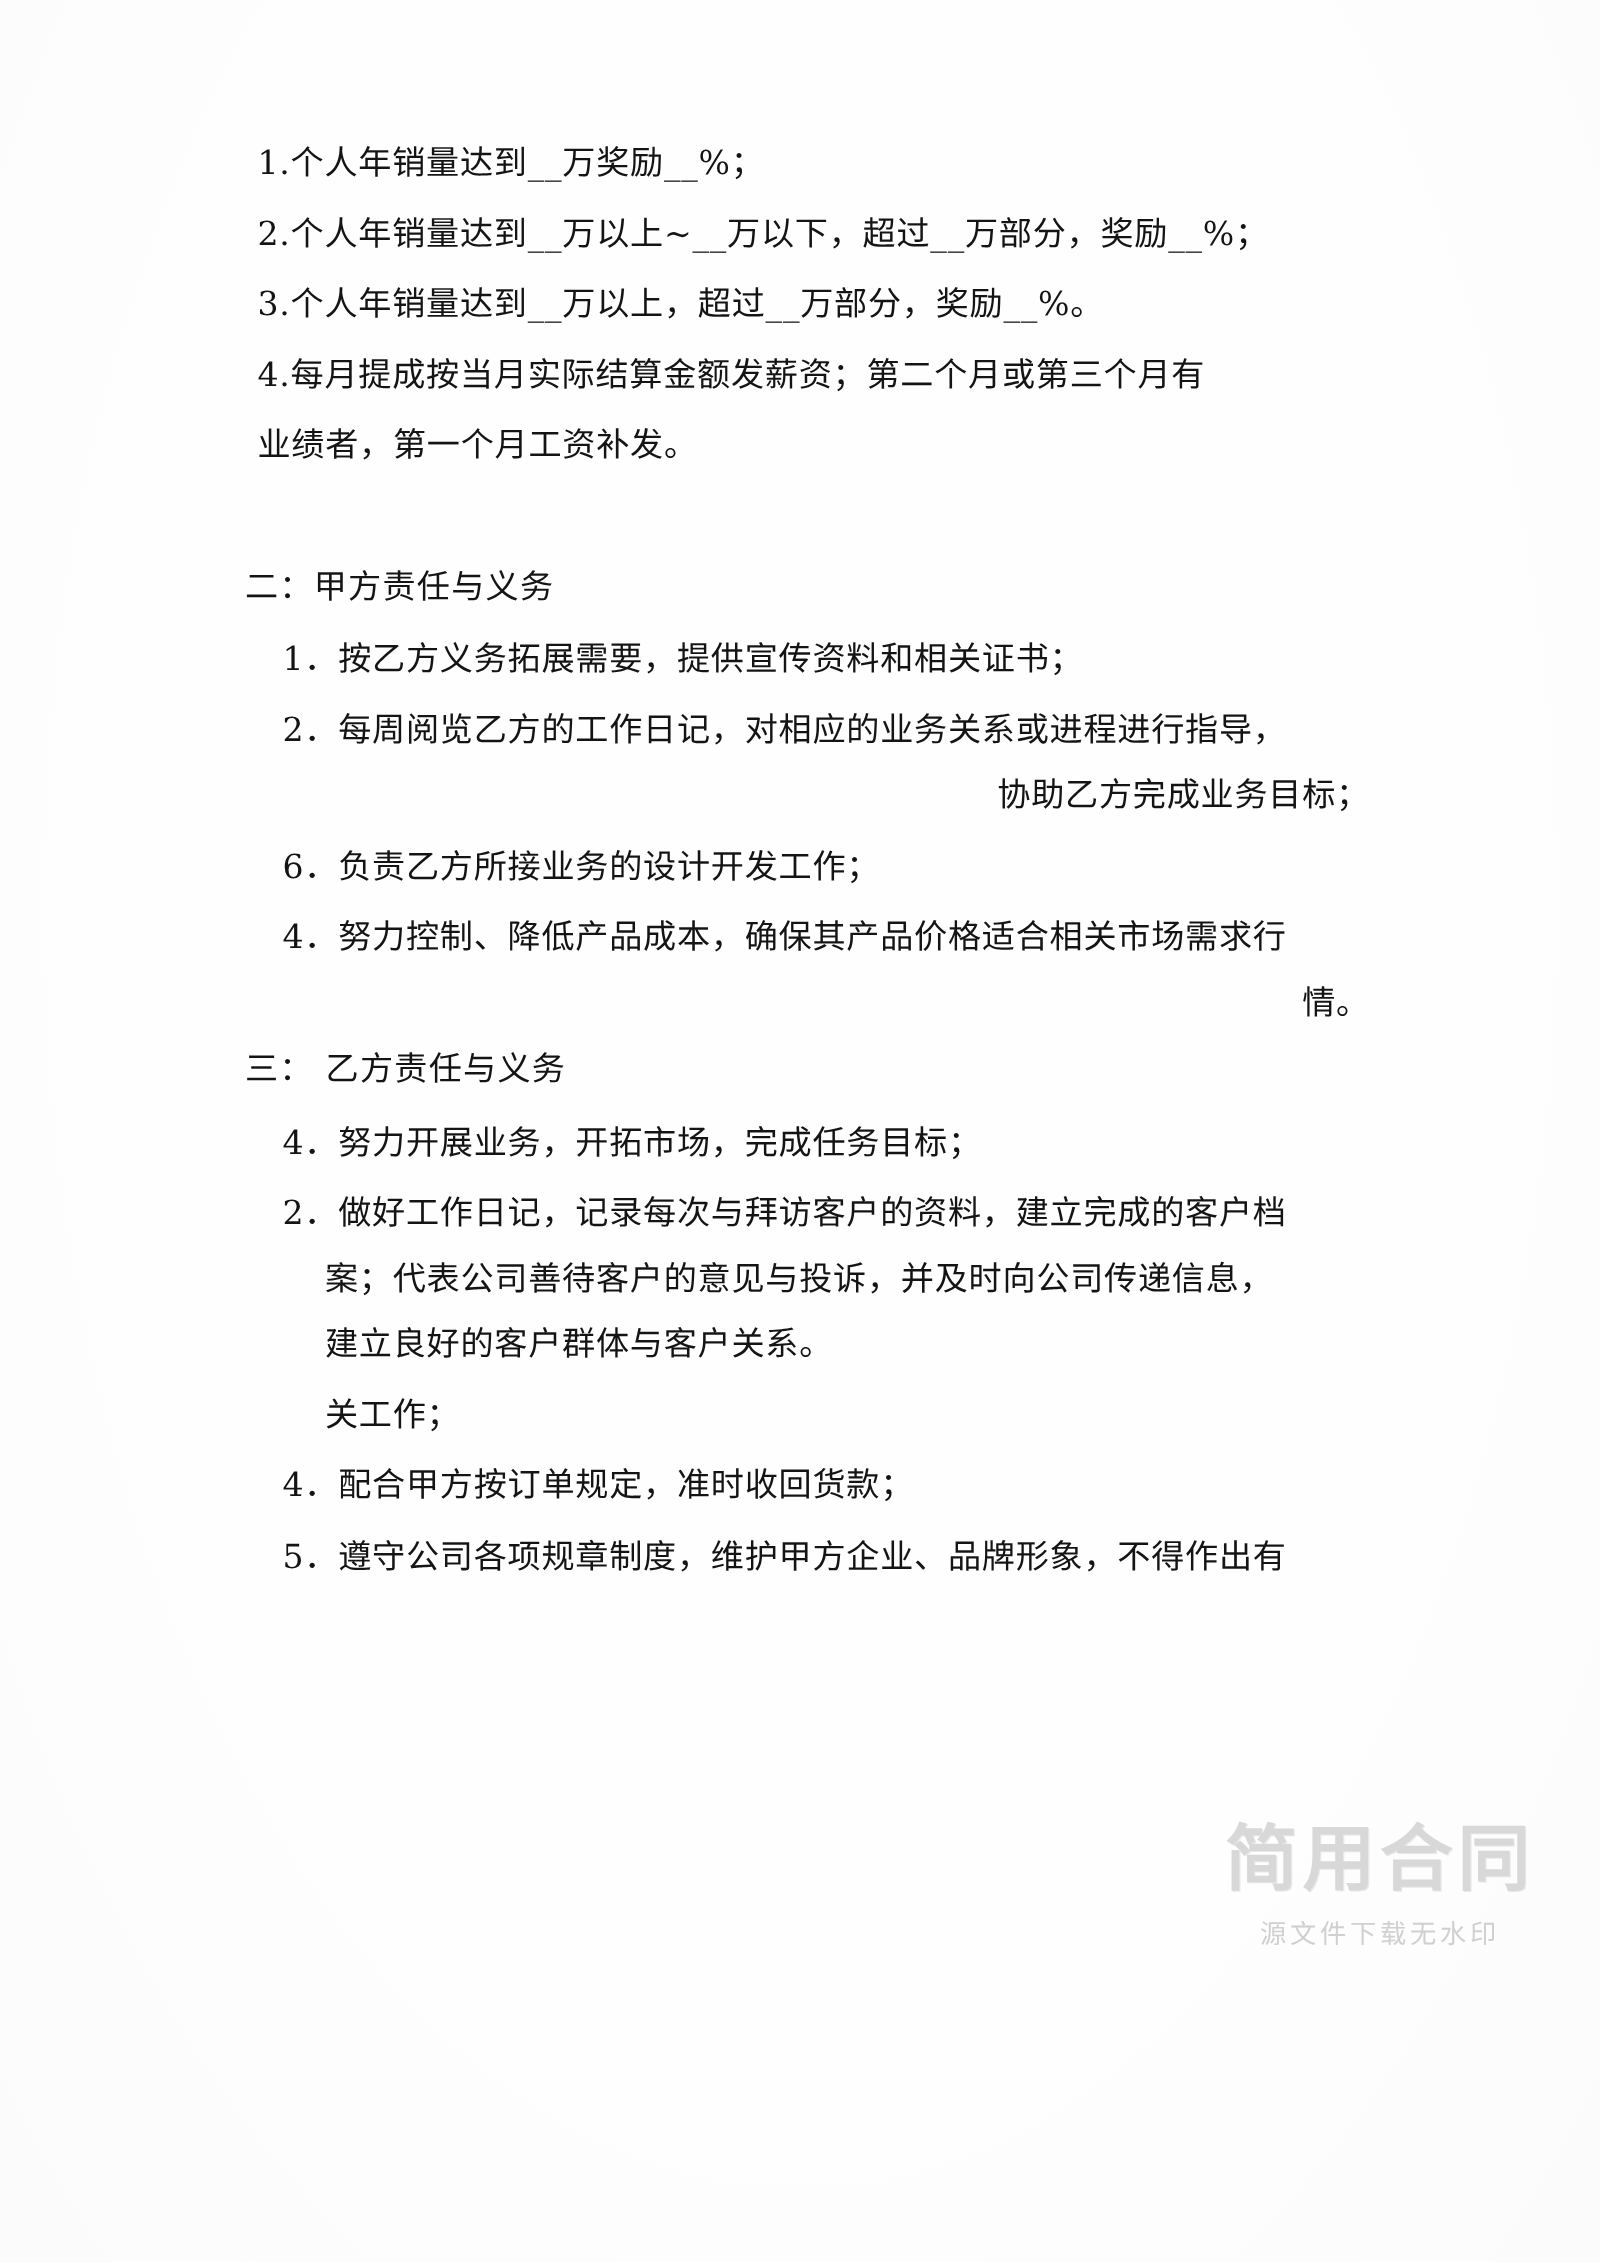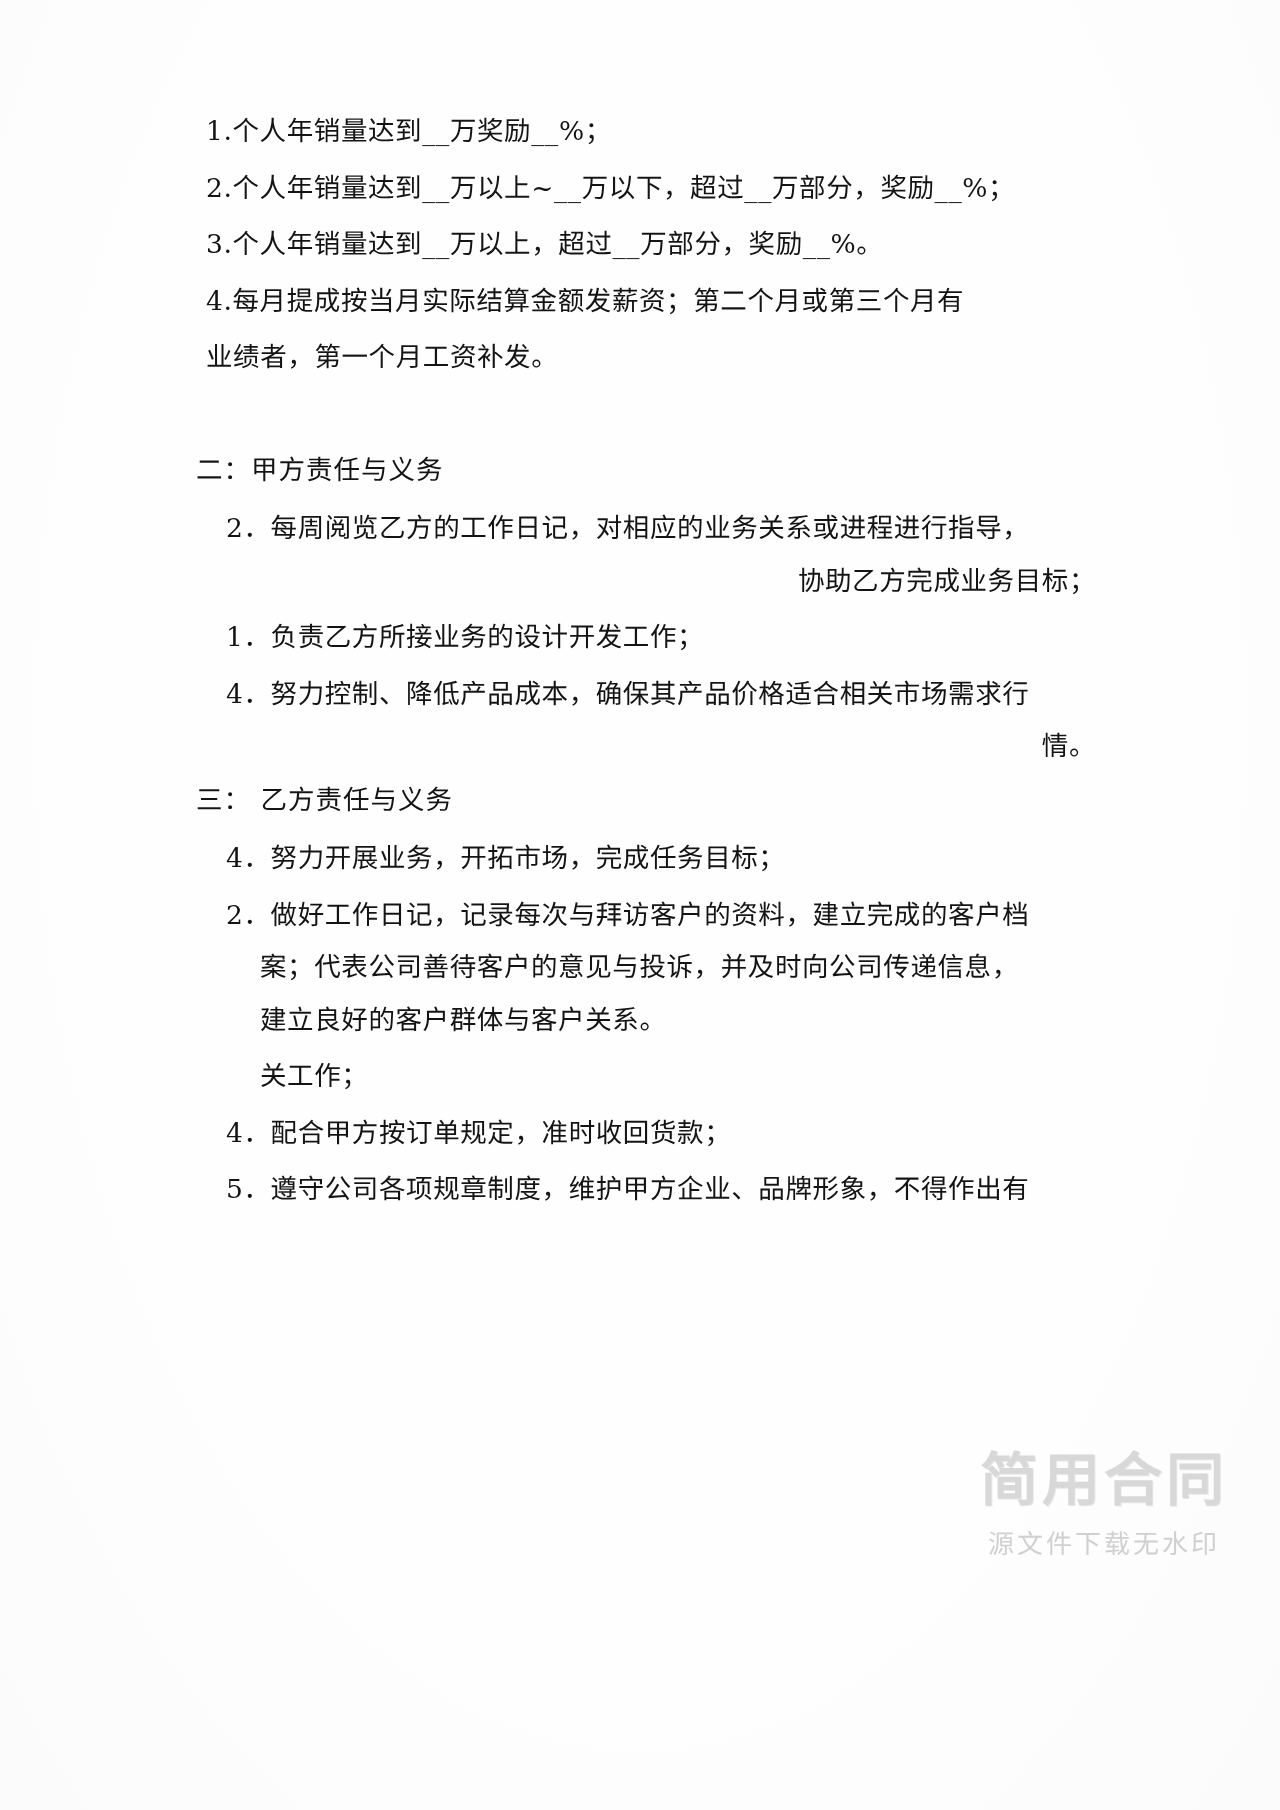--- a/index.html
+++ b/index.html
@@ -81,43 +81,44 @@
     font-family: "DejaVu Sans", "Liberation Sans", sans-serif;
     font-weight: bold;
     font-size: 58px;
     letter-spacing: 4px;
     color: #d8d8d8;
     line-height: 1.05;
     text-shadow: 1px 1px 0 #e8e8e8;
   }
   .watermark-sub {
     font-family: "DejaVu Sans", "Liberation Sans", sans-serif;
-    font-size: 26px;
+    font-size: 21px;
     letter-spacing: 3px;
     color: #d0d0d0;
     margin-top: 12px;
   }
 </style>
 </head>
 <body>
 
 <div class="page">
 
   <div class="doc-body">
 
     <div class="line indent-1 gap-std">1.个人年销量达到__万奖励__%；</div>
     <div class="line indent-1 gap-std">2.个人年销量达到__万以上~__万以下，超过__万部分，奖励__%；</div>
     <div class="line indent-1 gap-std">3.个人年销量达到__万以上，超过__万部分，奖励__%。</div>
     <div class="line indent-1 gap-std">4.每月提成按当月实际结算金额发薪资；第二个月或第三个月有</div>
     <div class="line indent-1 gap-section">业绩者，第一个月工资补发。</div>
 
     <div class="section-head indent-0 line gap-afterhdr">二：甲方责任与义务</div>
+    <div class="line indent-3 gap-std">1．按乙方义务拓展需要，提供宣传资料和相关证书；</div>
     <div class="line indent-3 gap-cont">2．每周阅览乙方的工作日记，对相应的业务关系或进程进行指导，</div>
     <div class="line indent-4 gap-std">协助乙方完成业务目标；</div>
-    <div class="line indent-3 gap-std">1．负责乙方所接业务的设计开发工作；</div>
+    <div class="line indent-3 gap-std">6．负责乙方所接业务的设计开发工作；</div>
     <div class="line indent-3 gap-cont">4．努力控制、降低产品成本，确保其产品价格适合相关市场需求行</div>
     <div class="line indent-4 gap-small">情。</div>
 
     <div class="section-head indent-0 line gap-afterhdr">三： 乙方责任与义务</div>
     <div class="line indent-3 gap-std">4．努力开展业务，开拓市场，完成任务目标；</div>
     <div class="line indent-3 gap-cont">2．做好工作日记，记录每次与拜访客户的资料，建立完成的客户档</div>
     <div class="line indent-5 gap-cont">案；代表公司善待客户的意见与投诉，并及时向公司传递信息，</div>
     <div class="line indent-5 gap-std">建立良好的客户群体与客户关系。</div>
     <div class="line indent-5 gap-std">关工作；</div>
     <div class="line indent-3 gap-std">4．配合甲方按订单规定，准时收回货款；</div>

